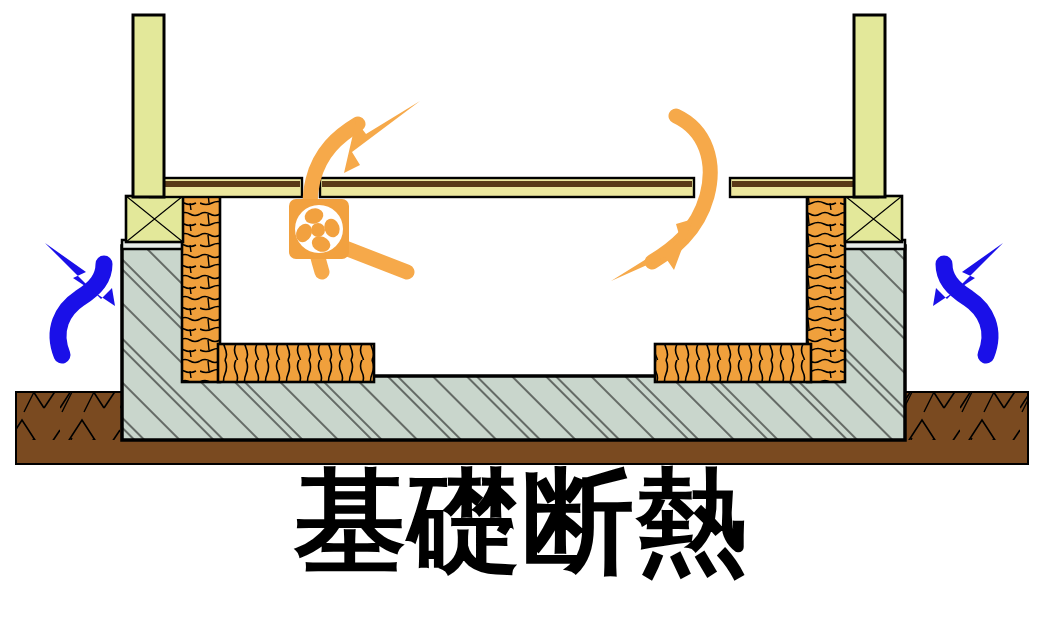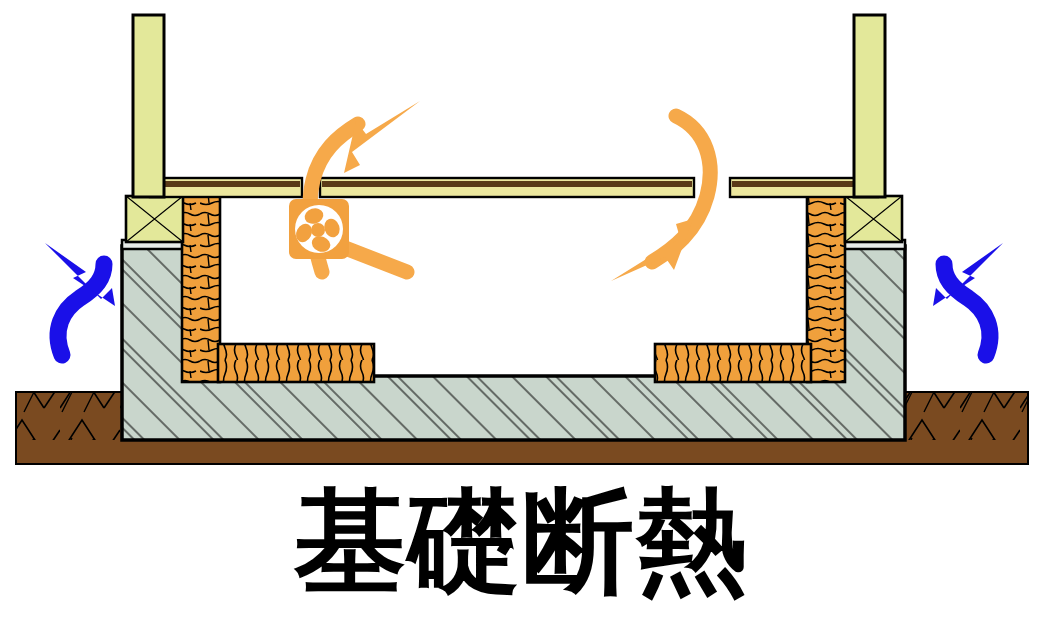--- a/index.html
+++ b/index.html
@@ -1,20 +1,20 @@
 <!DOCTYPE html>
 <html><head>
 <meta charset="utf-8">
 <style>
   html,body{margin:0;padding:0;background:#ffffff;}
   body{font-family:"DejaVu Sans","Liberation Sans",sans-serif;}
   #stage{position:relative;width:1044px;height:623px;background:#ffffff;overflow:hidden;}
   #diagram{position:absolute;left:0;top:0;width:1044px;height:623px;}
   #caption{
-    position:absolute;left:0;top:468px;width:1044px;height:145px;
+    position:absolute;left:0;top:448px;width:1044px;height:145px;
     display:flex;align-items:center;justify-content:center;
     font-family:"DejaVu Sans","Liberation Sans",sans-serif;
     font-weight:700;font-size:112px;line-height:1;color:#000000;
     letter-spacing:2px;white-space:nowrap;
   }
 </style>
 </head>
 <body>
 
 <div id="stage">

